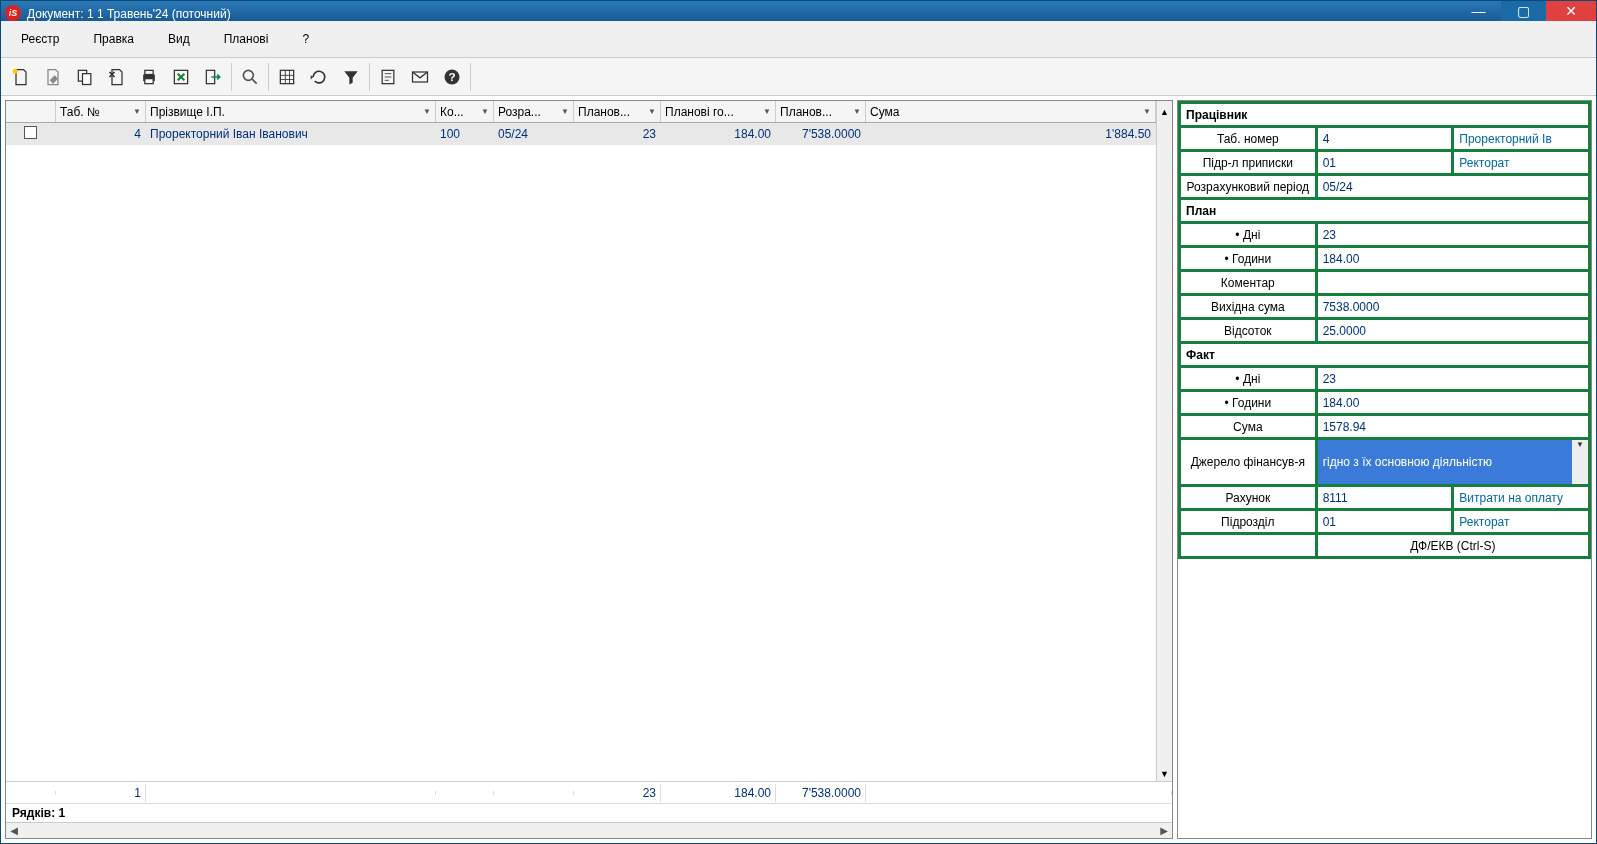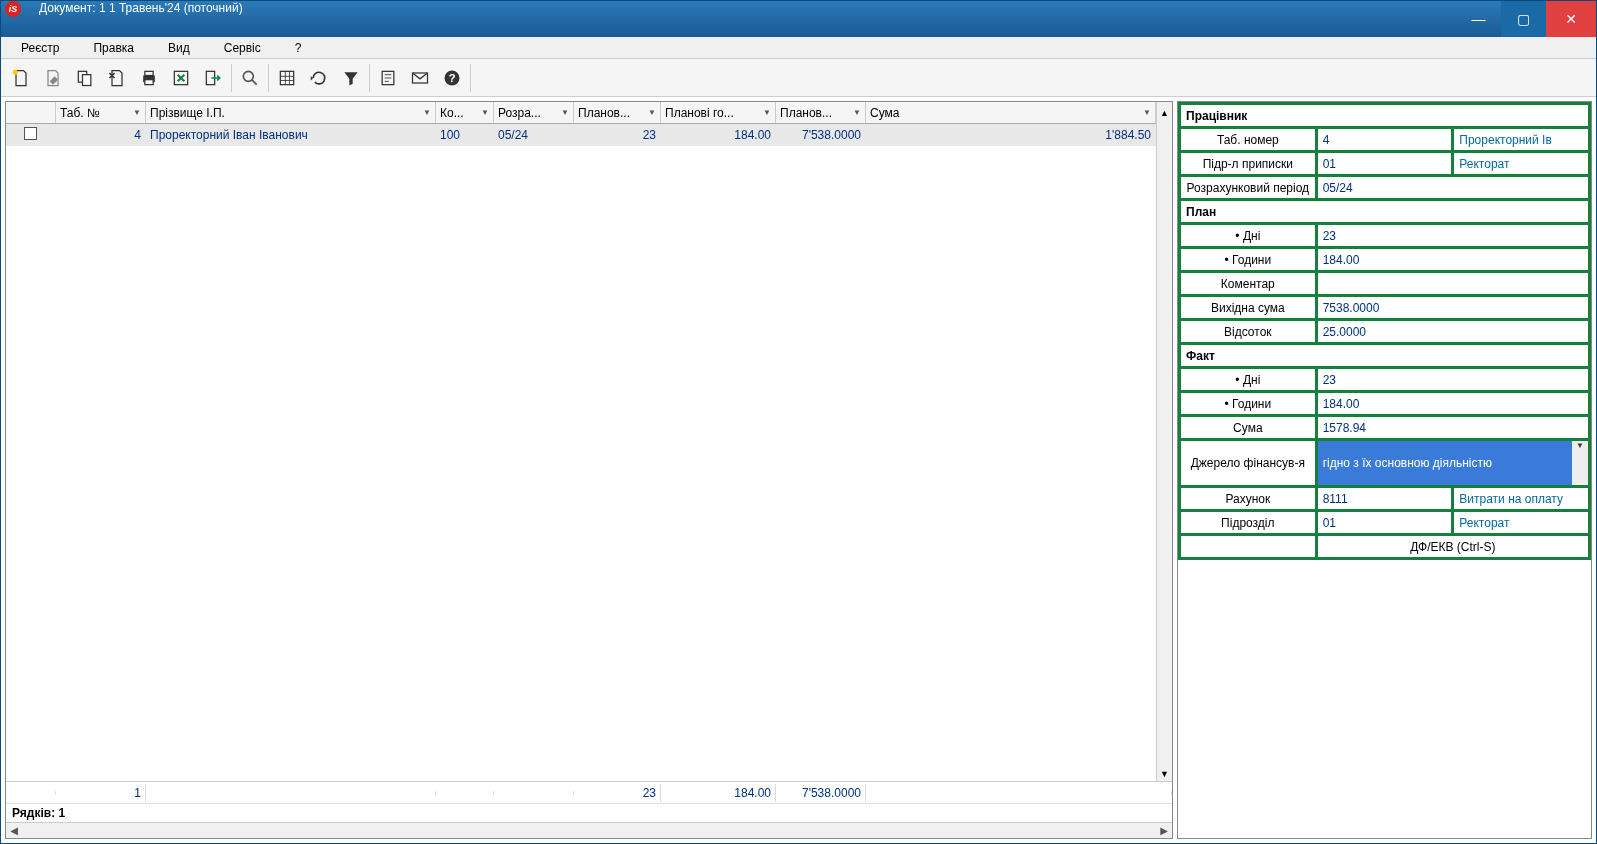--- a/index.html
+++ b/index.html
@@ -1,26 +1,26 @@
 <!DOCTYPE html>
 <html><head>
 <meta charset="utf-8">
 <style>
 * { box-sizing: border-box; margin: 0; padding: 0; }
 body { font-family: Tahoma, Verdana, sans-serif; font-size: 12px; background: #fff; overflow: hidden; width: 1597px; height: 844px; }
 .window { width: 100%; height: 100%; display: flex; flex-direction: column; border: 1px solid #0a4a7a; }
-.titlebar { background: linear-gradient(to bottom, #2a7ab8, #1a5a95); height: 36px; display: flex; align-items: flex-start; color: #fff; padding-left: 4px; gap: 12px; }
+.titlebar { background: linear-gradient(to bottom, #2a7ab8, #1a5a95); height: 20px; display: flex; align-items: flex-end; color: #fff; padding-left: 4px; }
 .titlebar-icon { width: 16px; height: 16px; background: #d22; border-radius: 50%; margin-right: 6px; display: flex; align-items: center; justify-content: center; color:#fff; font-size:9px; font-style:italic; font-weight:bold; }
 .titlebar-text { flex: 1; font-size: 12px; }
 .winbtns { display: flex; height: 100%; }
 .winbtn { width: 45px; display: flex; align-items: center; justify-content: center; color: #fff; font-size: 14px; cursor: pointer; }
 .winbtn.min { background: transparent; }
 .winbtn.max { background: #1a6aa8; }
 .winbtn.close { background: #e04040; width: 50px; }
-.menubar { background: #f0f0f0; border-bottom: 1px solid #ccc; height: 22px; display: flex; align-items: center; padding: 0 10px; }
+.menubar { background: #f0f0f0; border-bottom: 1px solid #ccc; height: 37px; display: flex; align-items: center; padding: 0 10px; }
 .menu-item { padding: 2px 24px 2px 10px; cursor: pointer; }
 .toolbar { background: #f5f5f5; height: 38px; display: flex; align-items: center; border-bottom: 1px solid #ccc; padding: 0 4px; }
 .tbtn { width: 32px; height: 32px; display: flex; align-items: center; justify-content: center; cursor: pointer; color: #333; }
 .tsep { width: 1px; height: 28px; background: #ccc; margin: 0 2px; }
 .content { flex: 1; display: flex; padding: 4px; gap: 4px; overflow: hidden; }
 .left-pane { flex: 1; border: 1px solid #888; display: flex; flex-direction: column; background: #fff; }
 .grid-head { display: flex; background: #f5f5f5; border-bottom: 1px solid #aaa; height: 22px; position: relative; }
 .ghcol { border-right: 1px solid #ccc; padding: 2px 4px; display: flex; align-items: center; justify-content: space-between; font-size: 12px; overflow: hidden; white-space: nowrap; }
 .gh-dd { font-size: 8px; color: #555; }
 .grid-body { flex: 1; overflow: auto; background: #fff; position: relative; }
@@ -58,21 +58,21 @@
       <div class="winbtn min">—</div>
       <div class="winbtn max">▢</div>
       <div class="winbtn close">✕</div>
     </div>
   </div>
 
   <div class="menubar">
     <div class="menu-item">Реєстр</div>
     <div class="menu-item">Правка</div>
     <div class="menu-item">Вид</div>
-    <div class="menu-item">Сервіс</div>
+    <div class="menu-item">Планові</div>
     <div class="menu-item">?</div>
   </div>
 
   <div class="toolbar">
     <div class="tbtn">
         <svg viewBox="0 0 24 24">
           <path fill="none" stroke="#333" stroke-width="1.5" d="M6 3h9l3 3v15H6z"></path>
           <path fill="#fa0" d="M3 3l4 2-4 2 2-4-2 4z" transform="translate(1,-1)"></path>
           <circle cx="5" cy="5" r="3" fill="#fc0"></circle>
         </svg>

